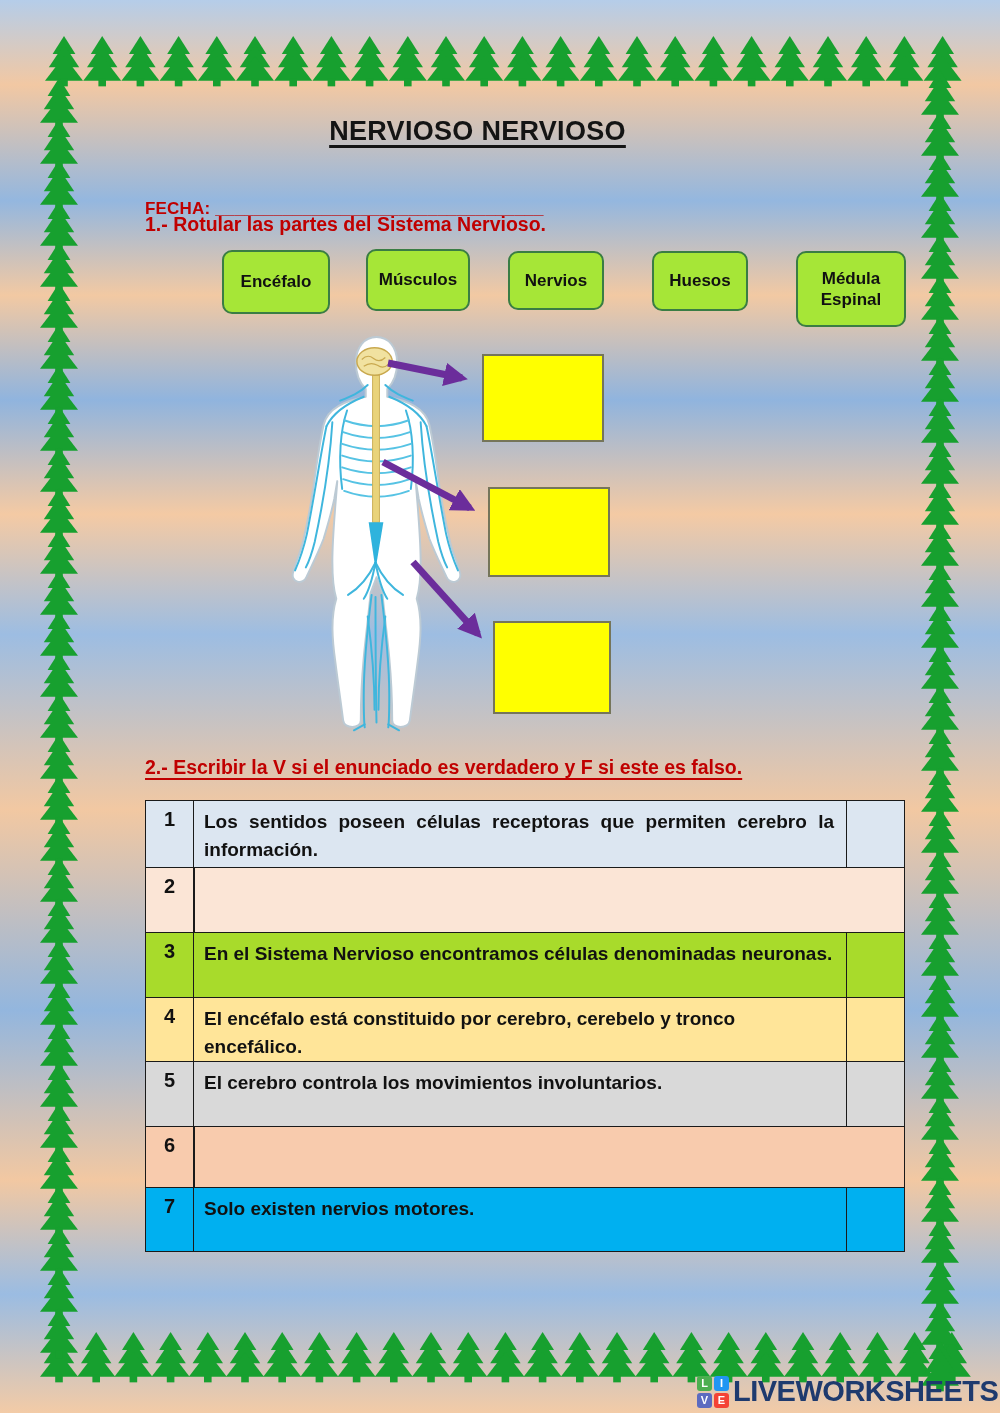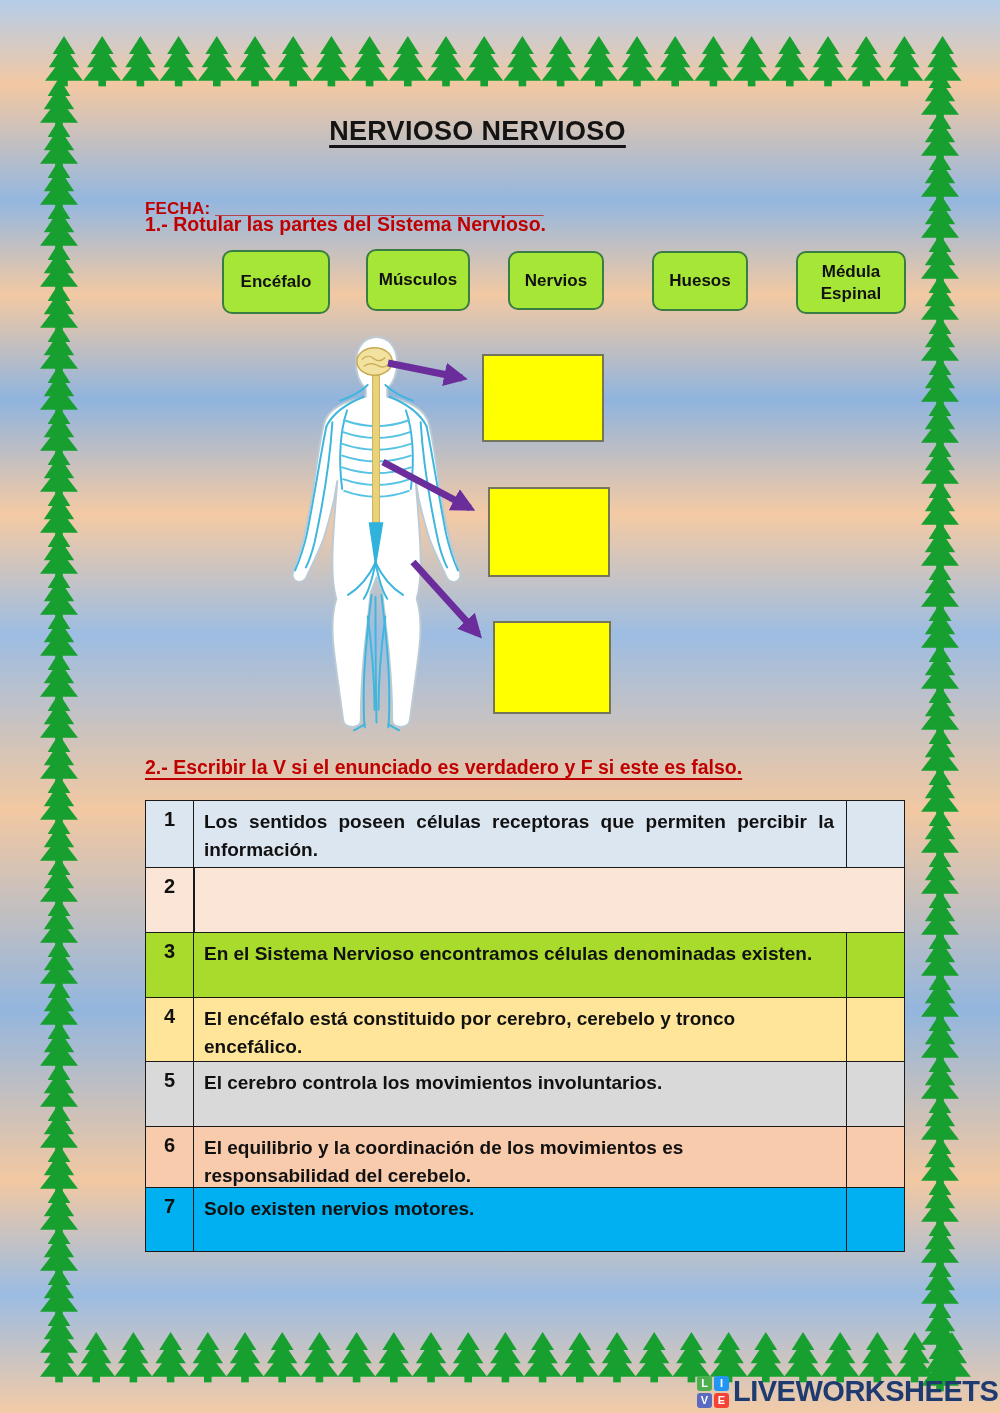--- a/index.html
+++ b/index.html
@@ -183,21 +183,21 @@
     </svg>
 
   <div class="title">NERVIOSO NERVIOSO</div>
   <div class="fecha" style="color: rgb(192, 0, 0);">FECHA: __________________________________</div>
   <div class="sec sec1" style="color: rgb(192, 0, 0);">1.- Rotular las partes del Sistema Nervioso.</div>
 
   <div class="wb" style="left: 222px; top: 250px; width: 108px; height: 64px; background: rgb(166, 230, 55); border: 2px solid rgb(58, 125, 68);">Encéfalo</div>
   <div class="wb" style="left: 366px; top: 249px; width: 104px; height: 62px; background: rgb(166, 230, 55); border: 2px solid rgb(58, 125, 68);">Músculos</div>
   <div class="wb" style="left: 652px; top: 251px; width: 96px; height: 60px; background: rgb(166, 230, 55); border: 2px solid rgb(58, 125, 68);">Huesos</div>
   <div class="wb" style="left: 508px; top: 251px; width: 96px; height: 59px; background: rgb(166, 230, 55); border: 2px solid rgb(58, 125, 68);">Nervios</div>
-  <div class="wb" style="left: 796px; top: 251px; width: 110px; height: 63px; background: rgb(166, 230, 55); border: 2px solid rgb(58, 125, 68);">Médula Espinal</div>
+  <div class="wb" style="left: 796px; top: 251px; width: 110px; height: 76px; background: rgb(166, 230, 55); border: 2px solid rgb(58, 125, 68);">Médula Espinal</div>
 
   <svg class="body-svg" width="207" height="412" viewBox="0 0 210 420">
     <path fill="#ffffff" stroke="#bccad4" stroke-width="2" stroke-linejoin="round" d="
       M105,5 C117,5 126,15 126,31 C126,42 122,52 116,58 L116,66
       C136,70 155,77 159,95 C163,113 166,134 169,156 C172,177 176,197 180,214
       C183,226 188,236 190,245 C193,255 180,259 176,249 C170,236 164,224 159,211
       C155,198 151,184 148,170 L145,152
       C147,180 150,208 150,234 C150,252 149,262 146,272
       C152,292 150,314 147,336 C144,360 141,380 139,396 C138,405 121,405 121,396
       C121,376 120,354 118,332 C116,310 113,288 111,266 L105,250 L99,266
@@ -261,45 +261,44 @@
       <line x1="383" y1="462" x2="470" y2="508" marker-end="url(#ah)"></line>
       <line x1="413" y1="562" x2="478" y2="634" marker-end="url(#ah)"></line>
     </g>
   </svg>
 
   <div class="sec sec2" style="color: rgb(192, 0, 0);">2.- Escribir la V si el enunciado es verdadero y F si este es falso.</div>
 
   <div class="tf-table">
     <div class="t-row" style="height: 66px; background: rgb(220, 230, 241);">
       <div class="t-num">1</div>
-      <div class="t-text just">Los sentidos poseen células receptoras que permiten percibir la información.</div>
+      <div class="t-text just">Los sentidos poseen células receptoras que permiten cerebro la información.</div>
       <div class="t-ans"></div>
     </div>
     <div class="t-row" style="height: 65px; background: rgb(251, 229, 214);">
       <div class="t-num">2</div>
       <div class="t-ans"></div>
     </div>
     <div class="t-row" style="height: 65px; background: rgb(168, 219, 43);">
       <div class="t-num">3</div>
-      <div class="t-text just">En el Sistema Nervioso encontramos células denominadas existen.</div>
+      <div class="t-text just">En el Sistema Nervioso encontramos células denominadas neuronas.</div>
       <div class="t-ans"></div>
     </div>
     <div class="t-row" style="height: 64px; background: rgb(255, 229, 153);">
       <div class="t-num">4</div>
       <div class="t-text">El encéfalo está constituido por cerebro, cerebelo y tronco encefálico.</div>
       <div class="t-ans"></div>
     </div>
     <div class="t-row" style="height: 65px; background: rgb(217, 217, 217);">
       <div class="t-num">5</div>
       <div class="t-text">El cerebro controla los movimientos involuntarios.</div>
       <div class="t-ans"></div>
     </div>
     <div class="t-row" style="height: 61px; background: rgb(248, 203, 173);">
       <div class="t-num">6</div>
-      <div class="t-text">El equilibrio y la coordinación de los movimientos es responsabilidad del cerebelo.</div>
       <div class="t-ans"></div>
     </div>
     <div class="t-row" style="height: 64px; background: rgb(0, 176, 240);">
       <div class="t-num">7</div>
       <div class="t-text">Solo existen nervios motores.</div>
       <div class="t-ans"></div>
     </div>
   </div>
 
   <div class="brand">

